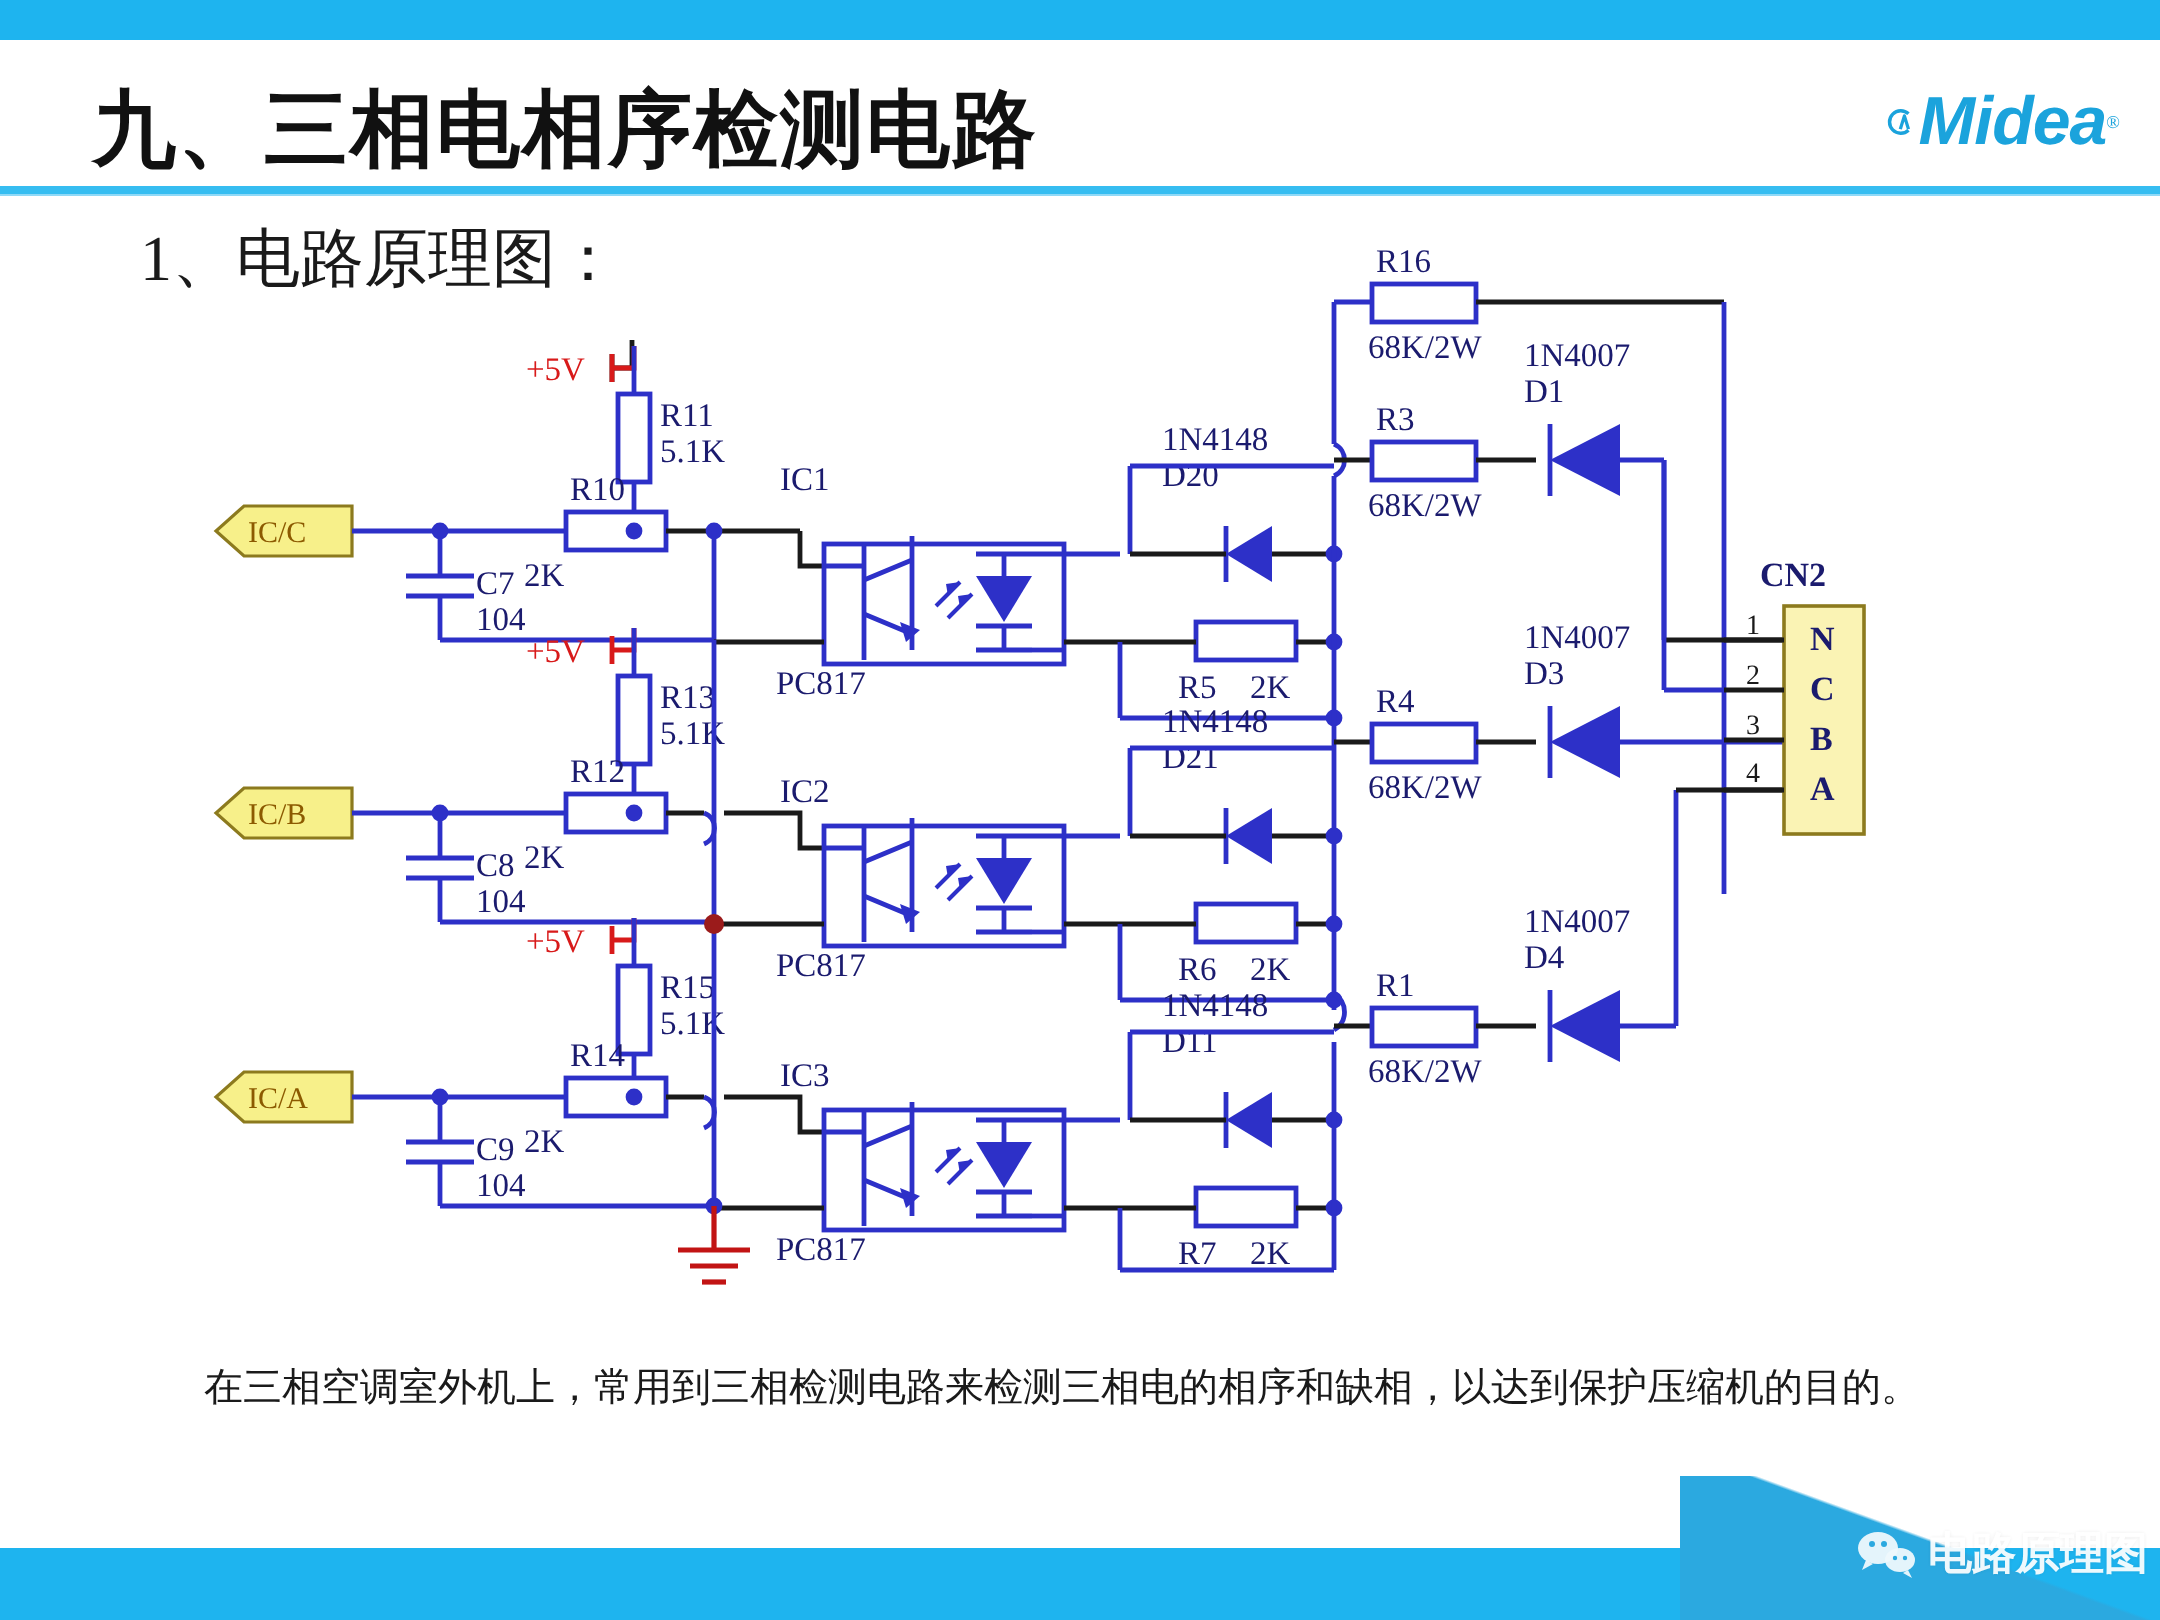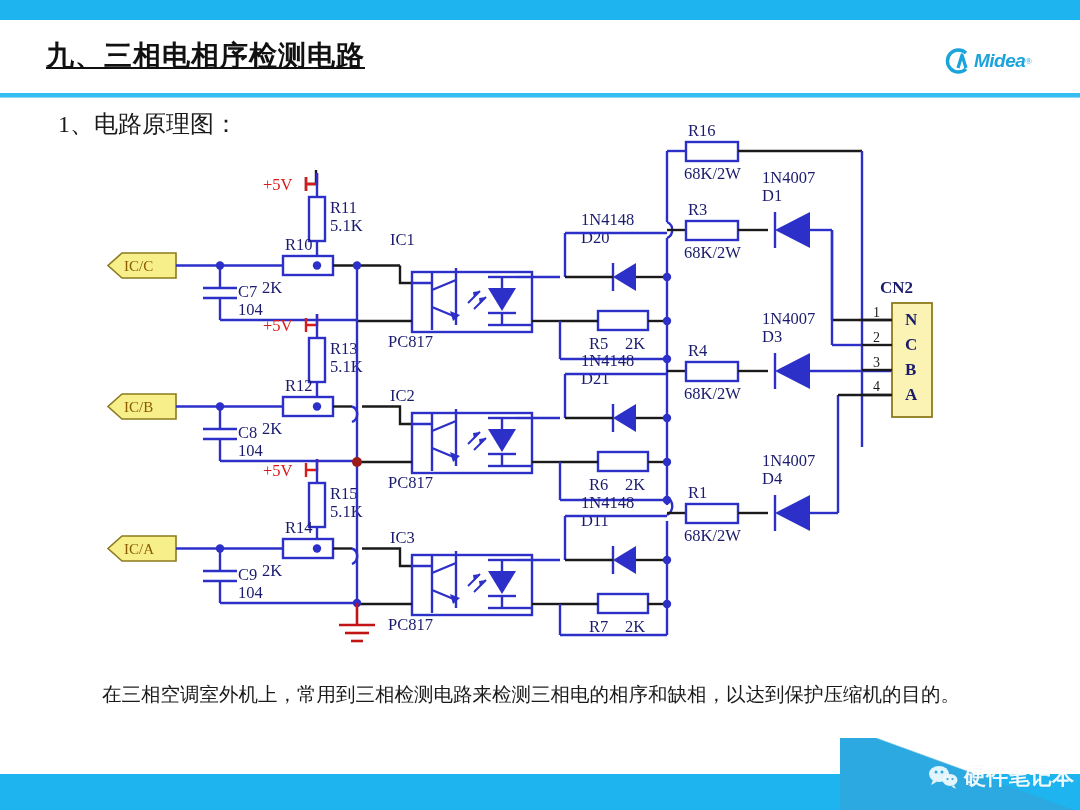--- a/index.html
+++ b/index.html
@@ -35,46 +35,45 @@
   }
   .bottombar {
     position: absolute;
     left: 0; bottom: 0;
     width: 1080px; height: 36px;
     background: #1EB4EF;
   }
   .slide-title {
     position: absolute;
     left: 46px; top: 37px;
-    font-size: 28px;
+    font-size: 42px;
     font-weight: bold;
     color: #111111;
     letter-spacing: 1px;
     font-family: "Liberation Serif", "DejaVu Serif", serif;
     white-space: nowrap;
-    text-decoration: underline;
   }
   .subtitle {
     position: absolute;
-    left: 58px; top: 108px;
-    font-size: 24px;
+    left: 70px; top: 108px;
+    font-size: 32px;
     color: #1a1a1a;
     font-family: "Liberation Serif", "DejaVu Serif", serif;
     white-space: nowrap;
   }
   .logo {
     position: absolute;
     right: 20px; top: 44px;
     width: 118px; height: 34px;
     display: flex;
     align-items: center;
   }
   .logo-text {
     font-family: "Liberation Sans", sans-serif;
-    font-size: 19px;
+    font-size: 34px;
     font-weight: bold;
     font-style: italic;
     color: #1BA3DC;
     letter-spacing: -0.5px;
     margin-left: 2px;
   }
   .logo-reg {
     font-size: 9px;
     vertical-align: super;
     color: #1BA3DC;
@@ -524,16 +523,16 @@
     <svg width="30" height="26" viewBox="0 0 30 26">
       <ellipse cx="11" cy="10" rx="10" ry="8" fill="#ffffff" opacity="0.95"></ellipse>
       <path d="M5 16 L3 21 L8.5 18" fill="#ffffff" opacity="0.95"></path>
       <circle cx="8" cy="8" r="1.5" fill="#2BA9E0"></circle>
       <circle cx="14" cy="8" r="1.5" fill="#2BA9E0"></circle>
       <ellipse cx="22" cy="16" rx="7.5" ry="6" fill="#ffffff" opacity="0.95"></ellipse>
       <path d="M26 21 L28 25 L23.5 22.5" fill="#ffffff" opacity="0.95"></path>
       <circle cx="19.5" cy="15" r="1.1" fill="#2BA9E0"></circle>
       <circle cx="24.5" cy="15" r="1.1" fill="#2BA9E0"></circle>
     </svg>
-    <span class="wm-text">硬件笔记本</span>
+    <span class="wm-text">电路原理图</span>
   </div>
 
 </div>
 
 </body></html>

